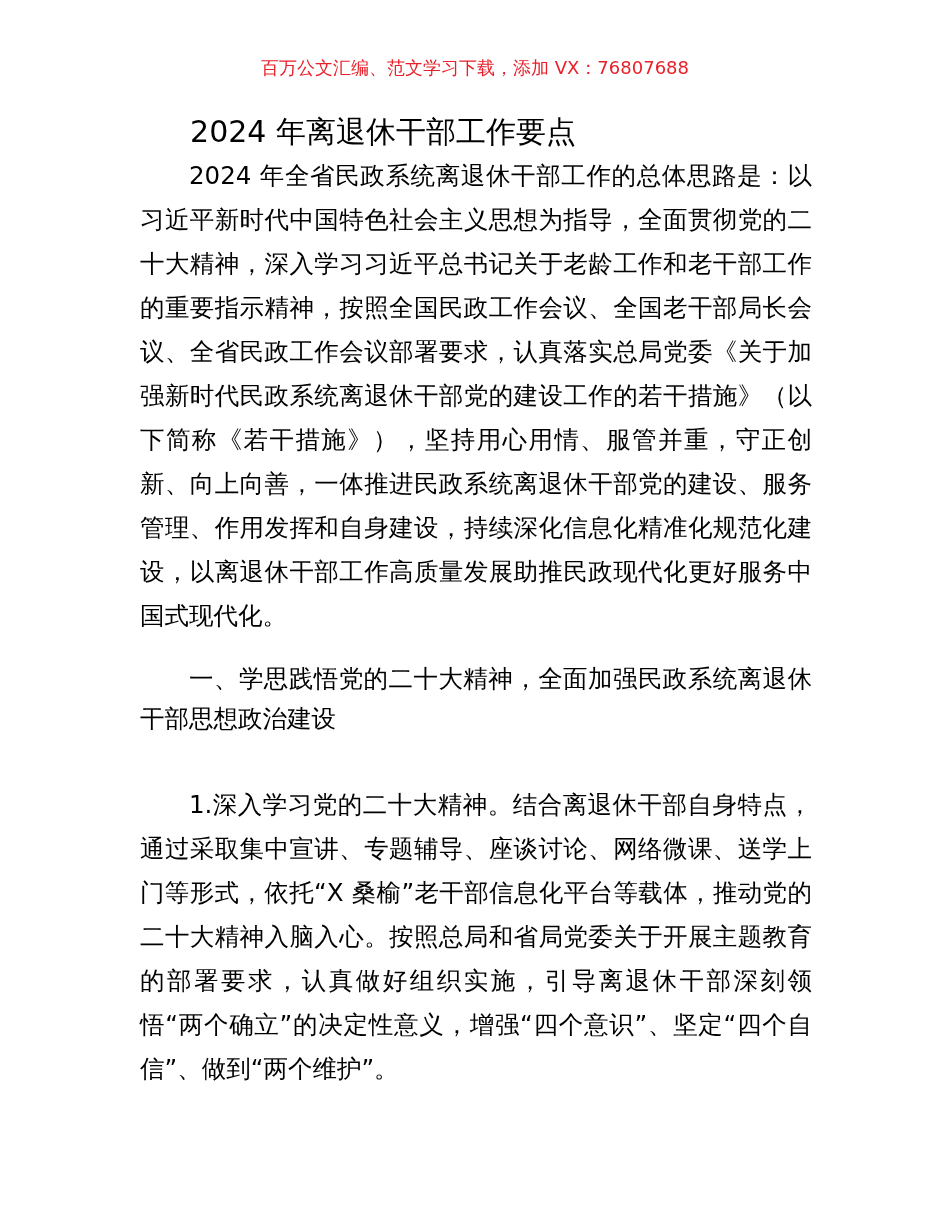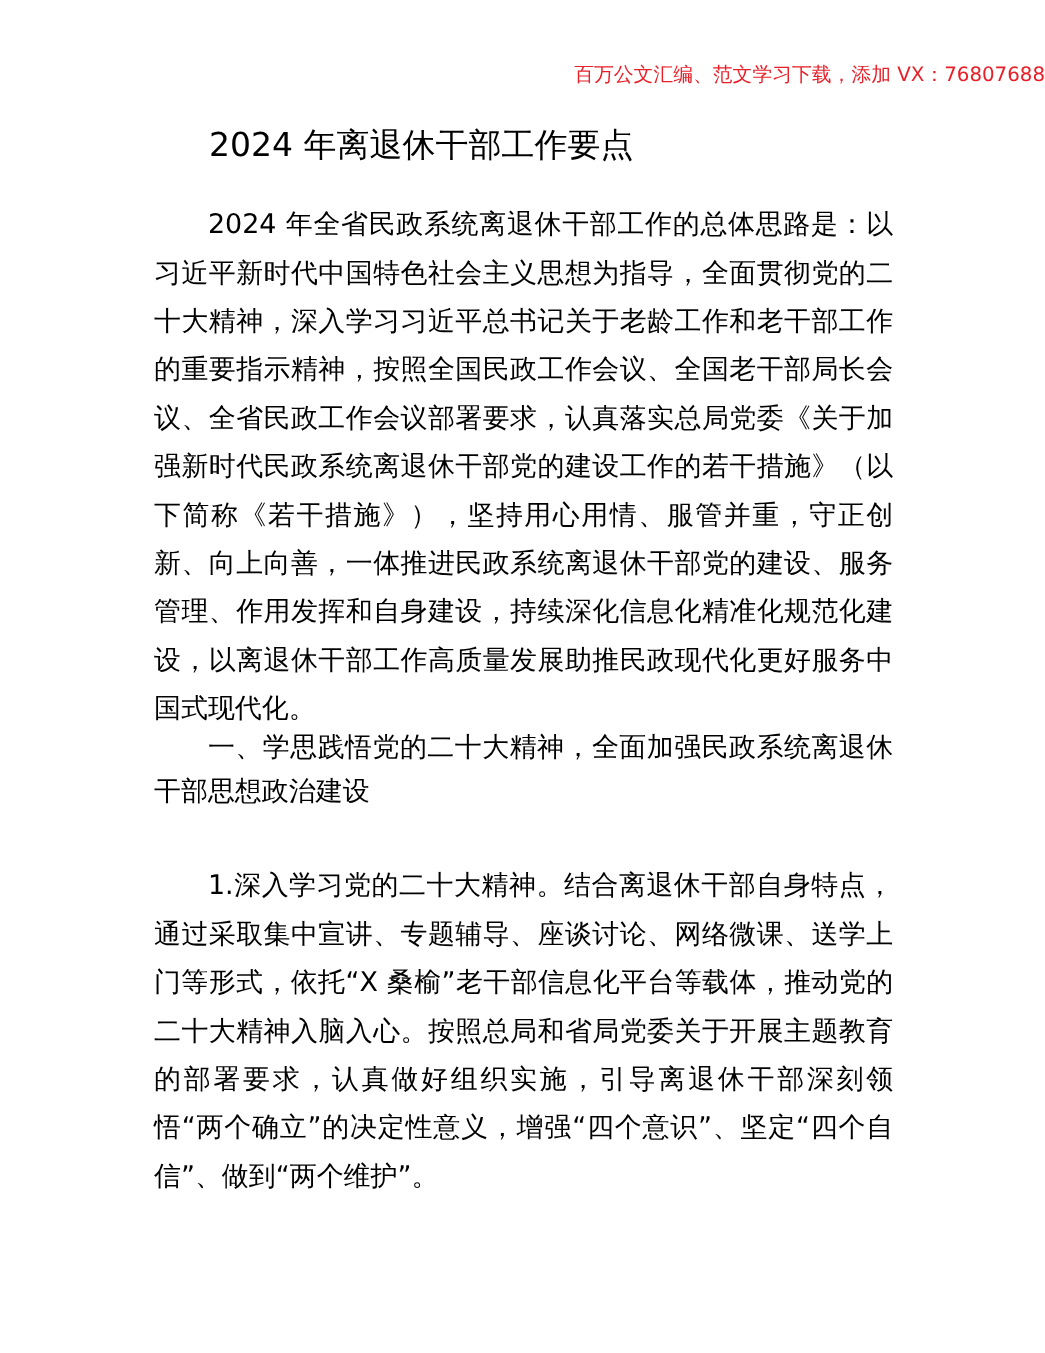--- a/index.html
+++ b/index.html
@@ -1,24 +1,24 @@
 <!DOCTYPE html>
 <html><head>
 <meta charset="utf-8">
 <style>
   html, body { margin: 0; padding: 0; background: #ffffff; }
   body { width: 950px; height: 1230px; position: relative; overflow: hidden;
          font-family: "DejaVu Sans", "Liberation Sans", sans-serif; color: #000; }
-  .watermark { position: absolute; top: 56px; left: 0; width: 950px; text-align: right;
+  .watermark { position: absolute; top: 56px; left: 0; width: 950px; text-align: center;
                font-size: 18px; color: #e8202a; letter-spacing: 0px; }
   .title { position: absolute; top: 112px; left: 0; width: 766px; text-align: center;
            font-size: 30px; color: #000; }
   .para { position: absolute; left: 140px; width: 672px; font-size: 24.5px;
           line-height: 44px; text-align: justify; text-indent: 49px; margin: 0; }
-  .p1 { top: 182px; }
+  .p1 { top: 154px; }
   .p2 { top: 659px; line-height: 40px; }
   .p3 { top: 751px; margin-top: 32px; }
 </style>
 </head>
 <body>
 
 <div class="watermark">百万公文汇编、范文学习下载，添加 VX：76807688</div>
 
 <div class="title">2024 年离退休干部工作要点</div>
 

